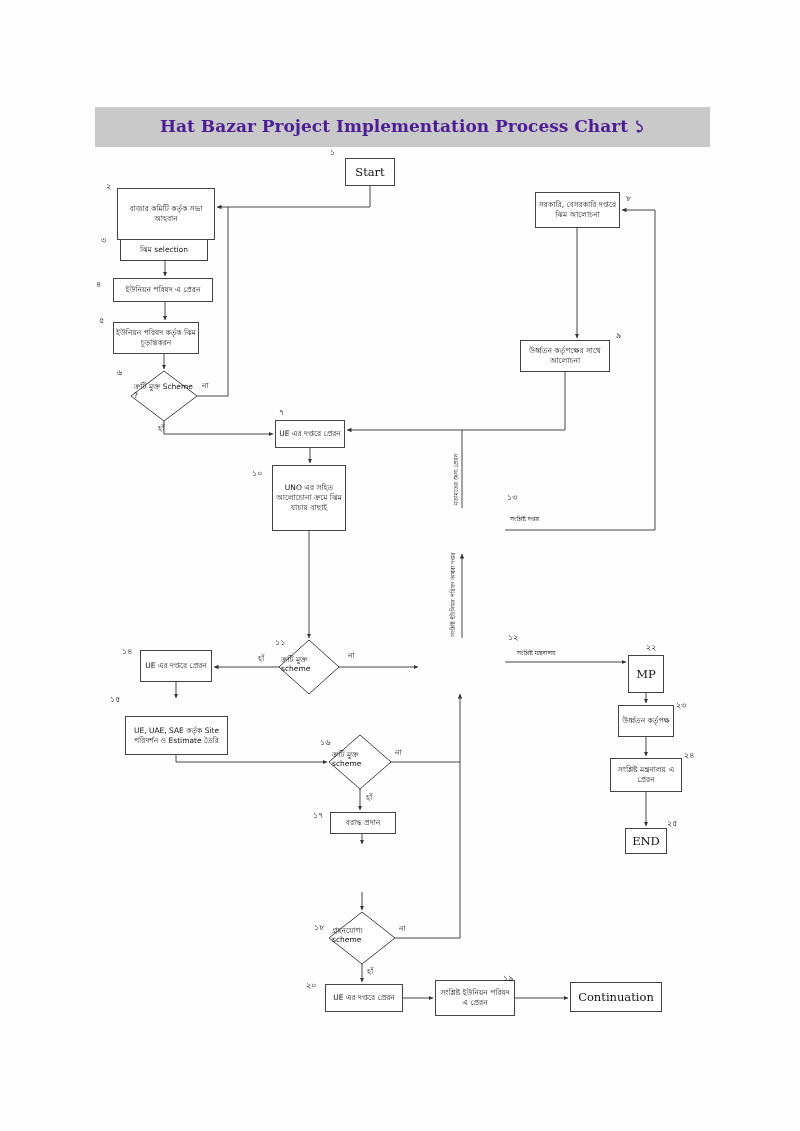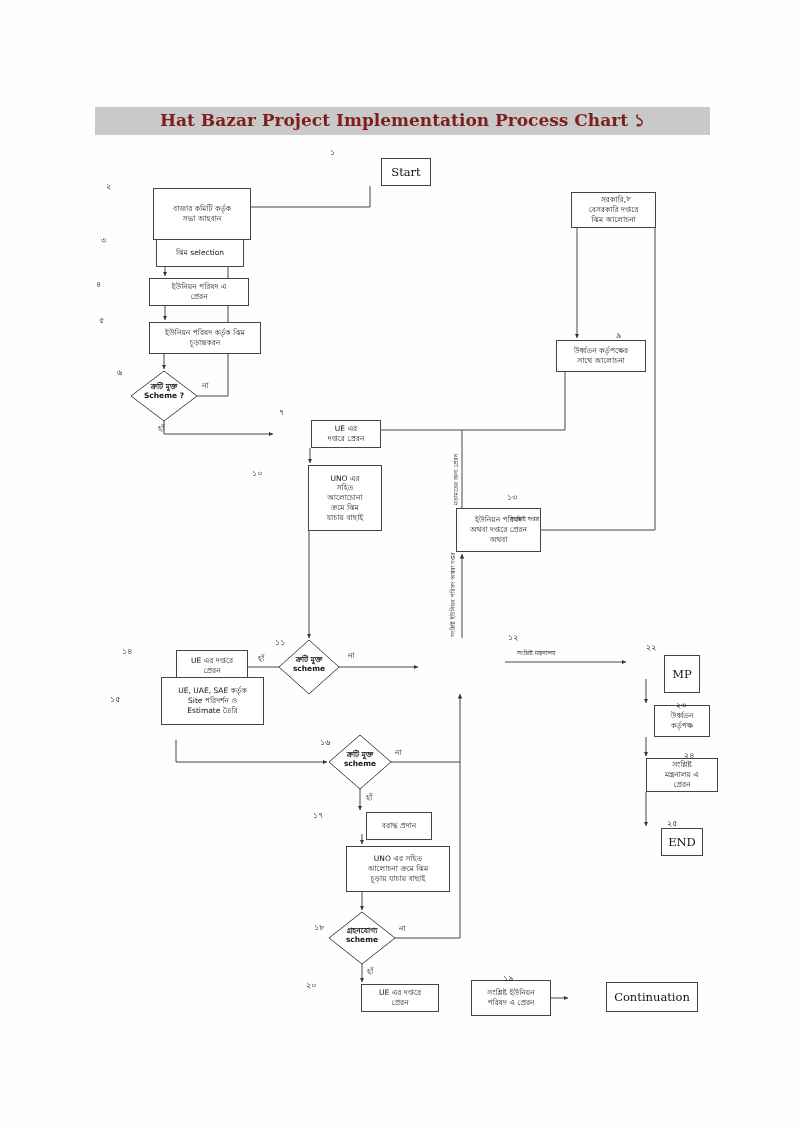--- a/index.html
+++ b/index.html
@@ -1,26 +1,26 @@
 <!DOCTYPE html>
 <html><head>
 <meta charset="utf-8">
 <style>
   html,body{margin:0;padding:0;background:#ffffff;}
   #page{position:relative;width:800px;height:1131px;background:#fefefe;overflow:hidden;
         font-family:"DejaVu Sans",sans-serif;color:#111;}
-  #title-bar{position:absolute;left:95px;top:107px;width:615px;height:28px;
+  #title-bar{position:absolute;left:95px;top:107px;width:615px;height:40px;
         background:#c9c9c9;display:flex;align-items:center;justify-content:center;
-        font-family:"DejaVu Serif",serif;font-weight:bold;font-size:17px;color:#7f1d1d;}
+        font-family:"DejaVu Serif",serif;font-weight:bold;font-size:17px;color:#4c1d95;}
   svg.wires{position:absolute;left:0;top:0;}
   .box{position:absolute;background:#fff;border:1px solid #444;box-sizing:border-box;
        display:flex;align-items:center;justify-content:center;text-align:center;
-       font-size:7.5px;line-height:1.3;padding:13px;margin-left:36px;}
+       font-size:7.5px;line-height:1.3;padding:2px;}
   .box.en{font-family:"DejaVu Serif",serif;font-size:11.5px;}
-  .dlabel{position:absolute;text-align:center;font-size:7.5px;line-height:1.25;font-weight:bold;}
+  .dlabel{position:absolute;font-size:7.5px;line-height:1.25;}
   .num{position:absolute;font-size:8px;color:#111;}
   .elabel{position:absolute;font-size:7.5px;color:#111;}
   .tiny{font-size:6px;}
   .vlabel{position:absolute;font-size:6px;white-space:nowrap;transform-origin:0 0;
           transform:rotate(-90deg);}
   .vlabel.wrap{white-space:normal;width:90px;line-height:1.25;}
 </style>
 </head>
 <body>
 
@@ -80,49 +80,43 @@
     </div>
   <div class="box" style="left:117px;top:188px;width:98px;height:52px">
       <span>বাজার কমিটি কর্তৃক সভা আহবান</span>
     </div>
   <div class="box" style="left:120px;top:239px;width:88px;height:22px">
       <span>ঝিম selection</span>
     </div>
   <div class="box" style="left:113px;top:278px;width:100px;height:24px">
       <span>ইউনিয়ন পরিষদ এ প্রেরন</span>
     </div>
-  <div class="box" style="left:113px;top:322px;width:112px;height:32px">
+  <div class="box" style="left:113px;top:322px;width:86px;height:32px">
       <span>ইউনিয়ন পরিষদ কর্তৃক ঝিম চূড়ান্তকরন</span>
     </div>
   <div class="box" style="left:275px;top:420px;width:70px;height:28px">
       <span>UE এর দপ্তরে প্রেরন</span>
     </div>
   <div class="box" style="left:535px;top:192px;width:85px;height:36px">
       <span>সরকারি, বেসরকারি দপ্তরে ঝিম আলোচনা</span>
     </div>
   <div class="box" style="left:520px;top:340px;width:90px;height:32px">
       <span>উর্ধ্বতন কর্তৃপক্ষের সাথে আলোচনা</span>
     </div>
   <div class="box" style="left:272px;top:465px;width:74px;height:66px">
       <span>UNO এর সহিত আলোচোনা ক্রমে ঝিম যাচায় বাছাই</span>
     </div>
-  <div class="box" style="left:420px;top:508px;width:85px;height:44px">
-      <span>ইউনিয়ন পরিষদ অথবা দপ্তরে প্রেরন অথবা</span>
-    </div>
   <div class="box" style="left:140px;top:650px;width:72px;height:32px">
       <span>UE এর দপ্তরে প্রেরন</span>
     </div>
-  <div class="box" style="left:125px;top:677px;width:103px;height:48px">
+  <div class="box" style="left:125px;top:716px;width:103px;height:39px">
       <span>UE, UAE, SAE কর্তৃক Site পরিদর্শন ও Estimate তৈরি</span>
     </div>
   <div class="box" style="left:330px;top:812px;width:66px;height:22px">
       <span>বরাদ্ধ প্রদান</span>
-    </div>
-  <div class="box" style="left:310px;top:846px;width:104px;height:46px">
-      <span>UNO এর সহিত আলোচনা ক্রমে ঝিম চূড়ায় যাচায় বাছাই</span>
     </div>
   <div class="box" style="left:325px;top:984px;width:78px;height:28px">
       <span>UE এর দপ্তরে প্রেরন</span>
     </div>
   <div class="box" style="left:435px;top:980px;width:80px;height:36px">
       <span>সংশ্লিষ্ট ইউনিয়ন পরিষদ এ প্রেরন</span>
     </div>
   <div class="box en" style="left:570px;top:982px;width:92px;height:30px">
       <span>Continuation</span>
     </div>

